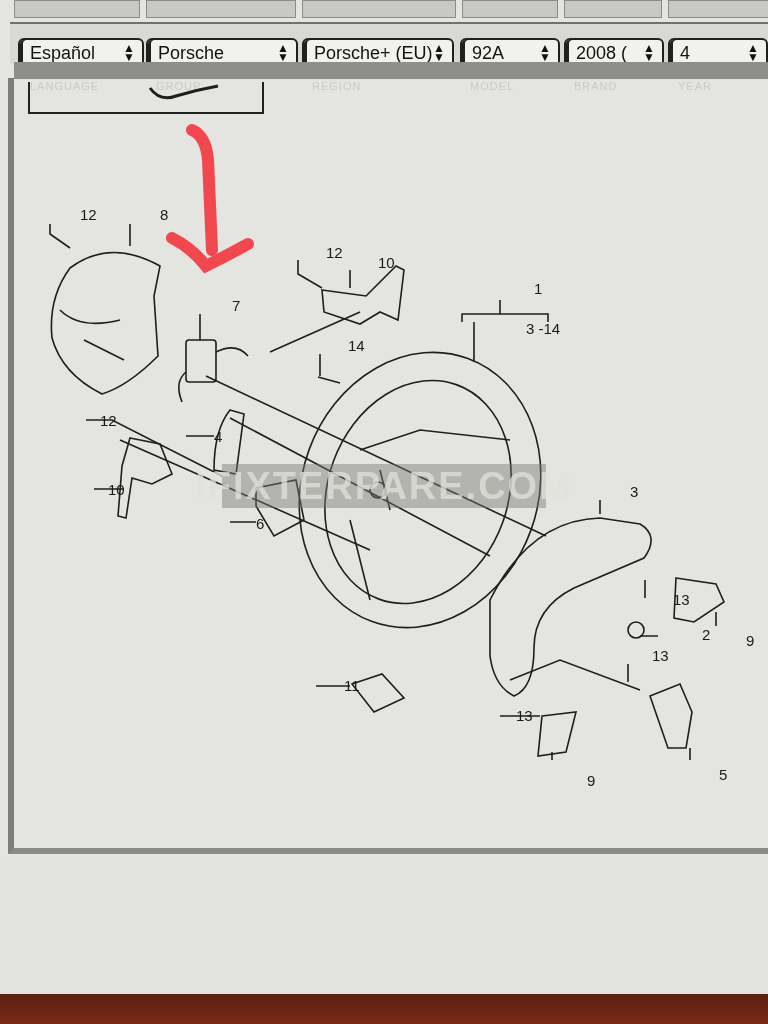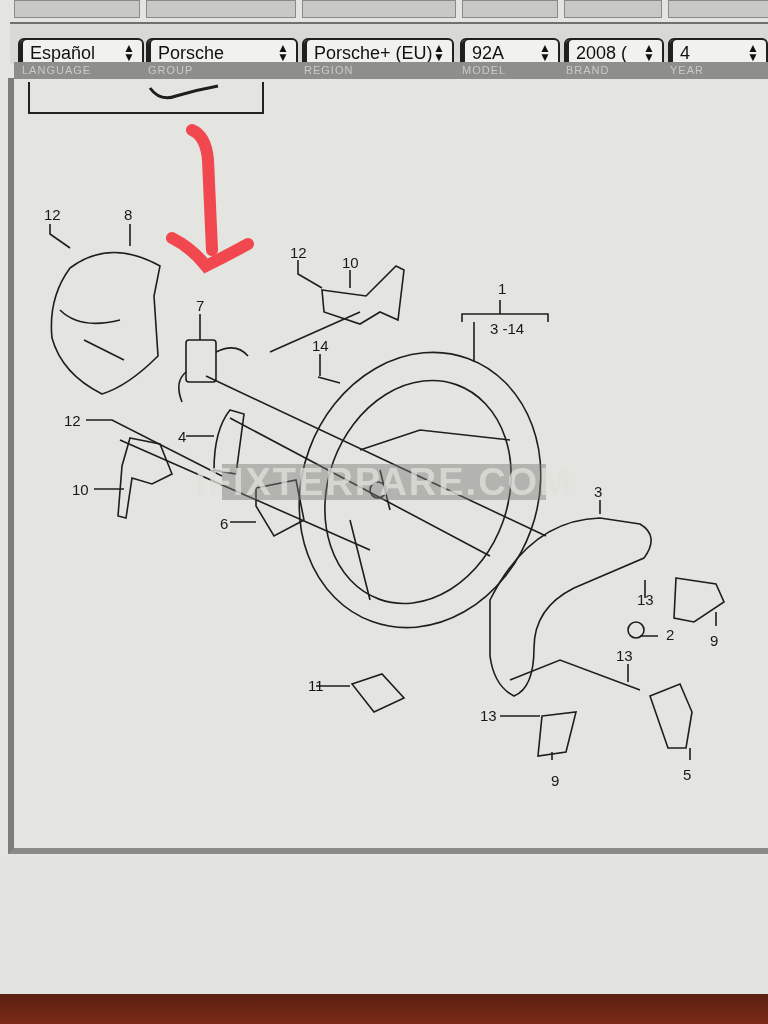--- a/index.html
+++ b/index.html
@@ -8,26 +8,26 @@
   .table-edge{position:absolute;bottom:0;left:0;width:768px;height:30px;background:linear-gradient(#5a1f10,#7a2a16);}
   .paper-bottom{position:absolute;left:0;top:860px;width:768px;height:150px;background:#e3e3df;border-radius:0 0 40% 30%/0 0 12px 18px;}
   
   .topcells{position:absolute;left:14px;top:0;width:760px;height:18px;display:flex;gap:6px;}
   .topcells div{height:16px;background:#c8c8c4;border:1px solid #8a8a86;}
   .selectbar{position:absolute;left:10px;top:22px;width:760px;height:40px;background:#d8d8d4;border-top:2px solid #707070;}
   .sel{position:absolute;top:14px;height:26px;background:#f1f1ed;border:2px solid #202020;border-radius:6px;box-shadow:inset 3px 0 0 #202020;display:flex;align-items:center;}
   .sel span.val{font-size:18px;color:#111;padding-left:10px;white-space:nowrap;overflow:hidden;flex:1;}
   .sel .arr{width:14px;font-size:12px;line-height:9px;text-align:center;color:#111;margin-right:6px;display:flex;flex-direction:column;}
   .labelbar{position:absolute;left:14px;top:62px;width:760px;height:17px;background:#8e8e8a;}
-  .labelbar span{position:absolute;top:2px;font-size:11px;letter-spacing:1px;color:#cacac6;}
+  .labelbar span{position:absolute;top:18px;font-size:11px;letter-spacing:1px;color:#cacac6;margin-left:8px;}
   .frame{position:absolute;left:8px;top:78px;width:770px;height:770px;border-left:6px solid #7c7c78;border-bottom:6px solid #8a8a86;}
   .topbox{position:absolute;left:28px;top:82px;width:232px;height:30px;border:2px solid #222;border-top:none;}
   .diagram{position:absolute;left:0;top:0;width:768px;height:860px;}
-  .callout{position:absolute;font-size:15px;color:#1a1a1a;}
-  .watermark{position:absolute;left:222px;top:464px;width:324px;height:36px;background:rgba(120,120,116,0.45);color:rgba(225,225,220,0.75);font-size:38px;font-weight:bold;display:flex;align-items:center;justify-content:center;letter-spacing:2px;}
+  .callout{position:absolute;font-size:15px;color:#1a1a1a;margin-left:36px;}
+  .watermark{position:absolute;left:222px;top:464px;width:324px;height:44px;background:rgba(120,120,116,0.45);color:rgba(225,225,220,0.75);font-size:38px;font-weight:bold;display:flex;align-items:center;justify-content:center;letter-spacing:2px;}
 </style>
 </head>
 <body>
 
 <div class="paper"></div>
 <div class="paper-bottom"></div>
 <div class="table-edge"></div>
 
 <div class="topcells">
   <div style="width:124px"></div>

